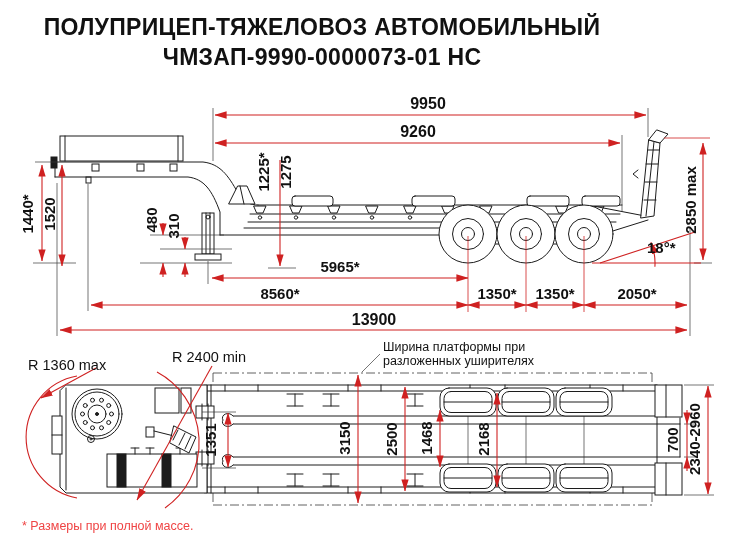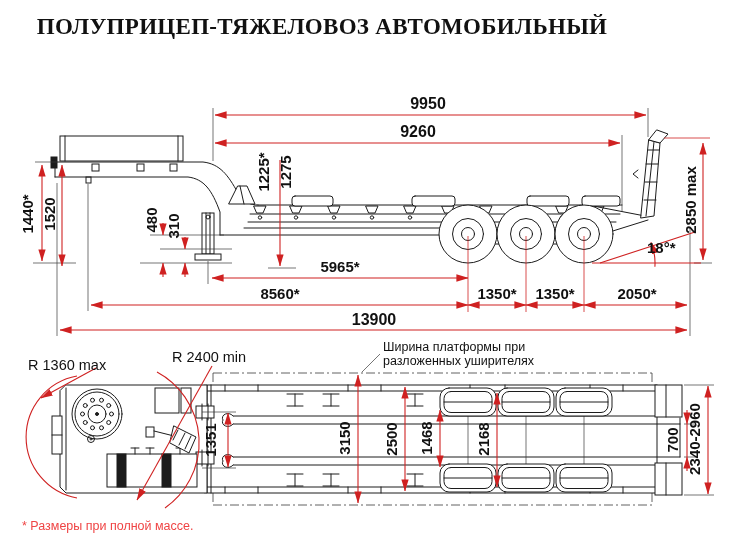--- a/index.html
+++ b/index.html
@@ -1,38 +1,39 @@
 <!DOCTYPE html>
 <html><head>
 <meta charset="utf-8">
 <style>
   html,body{margin:0;padding:0;background:#fff;}
   .page{position:relative;width:736px;height:552px;background:#fff;overflow:hidden;
         font-family:"Liberation Sans",sans-serif;}
   .title{position:absolute;top:12px;left:0;width:644px;text-align:center;
-         font-weight:bold;font-size:23px;line-height:30px;color:#111;letter-spacing:.3px;font-family:Liberation Serif, serif;}
+         font-weight:bold;font-size:23px;line-height:30px;color:#111;letter-spacing:.3px;}
   .footnote{position:absolute;top:519px;left:22px;font-size:12.5px;color:#ef4444;}
   svg text{fill:#111;}
   .dim{font:bold 15px "Liberation Sans",sans-serif;}
   .dimlg{font:bold 16px "Liberation Sans",sans-serif;}
   .lbl{font:14.5px "Liberation Sans",sans-serif;}
   .note{font:12.5px "Liberation Sans",sans-serif;}
   .blk{stroke:#1c1c1c;stroke-width:1;fill:none;stroke-linecap:round;}
   .ext{stroke:#3a3a3a;stroke-width:.7;fill:none;}
   .red{stroke:#cf2121;stroke-width:1.1;fill:none;}
   .redthin{stroke:#cf2121;stroke-width:.8;fill:none;}
   .dashdot{stroke:#3a3a3a;stroke-width:.8;fill:none;stroke-dasharray:9 3 2 3;}
 </style>
 </head>
 <body>
 
 <div class="page">
 
   <div class="title">
     <div>ПОЛУПРИЦЕП-ТЯЖЕЛОВОЗ АВТОМОБИЛЬНЫЙ</div>
+    <div>ЧМЗАП-9990-0000073-01 НС</div>
   </div>
 
   <svg width="736" height="552" viewBox="0 0 736 552">
     <defs>
       <marker id="ar" viewBox="0 0 10 6" refX="9.6" refY="3" markerWidth="11" markerHeight="6.6" orient="auto-start-reverse">
           <path d="M0,0 L10,3 L0,6 Z" fill="#cf2121"></path>
         </marker>
       <g id="cleat">
           <path d="M-6,0 h12 l-3,7 h-6 z"></path>
           <circle cx="0" cy="11.5" r="1.7"></circle>

